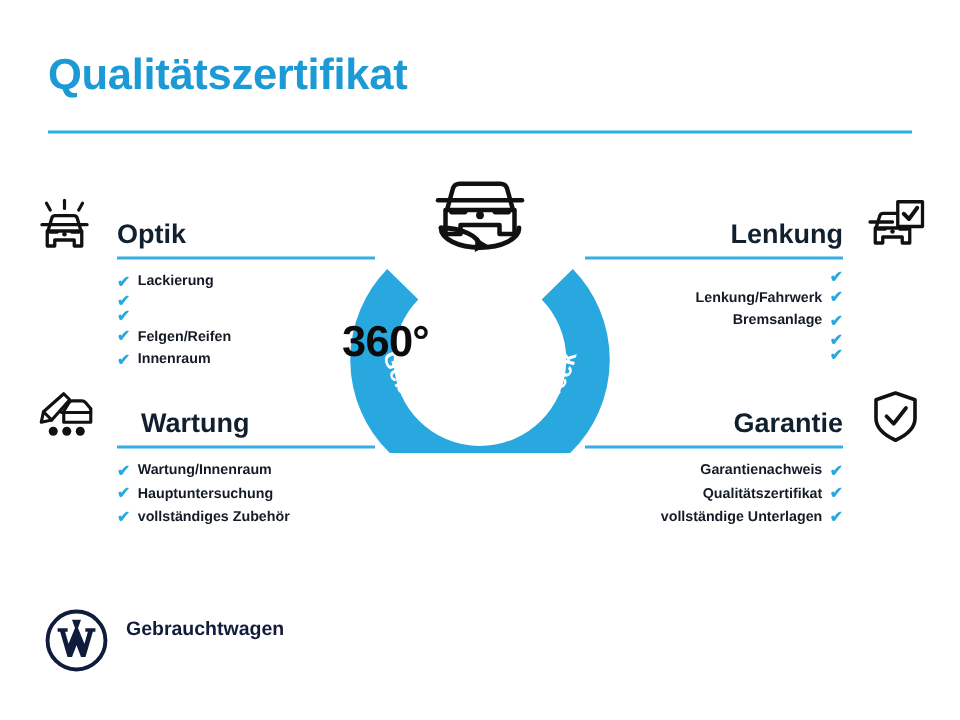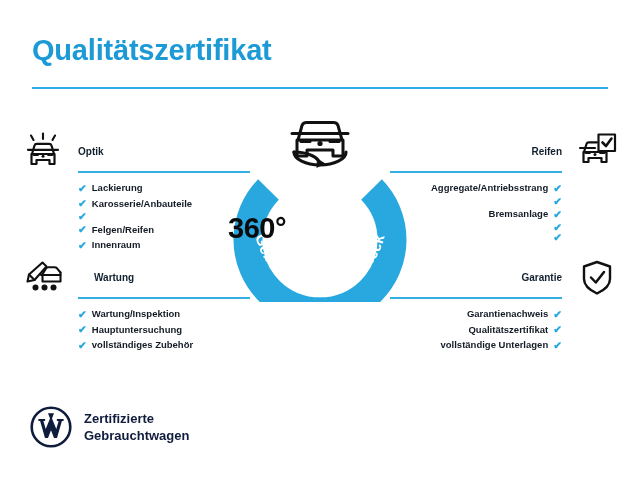--- a/index.html
+++ b/index.html
@@ -30,21 +30,21 @@
     left: 32px; top: 87px;
     width: 576px; height: 2px;
     background: #29AEE6;
   }
 
   
   .section { position: absolute; }
 
   .sec-head {
     position: absolute;
-    font-size: 10px;
+    font-size: 18px;
     font-weight: bold;
     color: #11202E;
     white-space: nowrap;
   }
   .sec-rule {
     position: absolute;
     height: 2px;
     background: #35AEE4;
   }
   .sec-list {
@@ -162,21 +162,20 @@
     </span>
     <div class="sec-head">Optik</div>
     <div class="sec-rule"></div>
     <ul class="sec-list">
       <li>
           <span class="chk">✔</span>
           <span>Lackierung</span>
         </li>
       <li>
           <span class="chk">✔</span>
-          <span>Karosserie/Anbauteile</span>
         </li>
       <li>
           <span class="chk">✔</span>
         </li>
       <li>
           <span class="chk">✔</span>
           <span>Felgen/Reifen</span>
         </li>
       <li>
           <span class="chk">✔</span>
@@ -198,21 +197,21 @@
         <circle cx="13.5" cy="29.5" r="3" fill="#111111"></circle>
         <circle cx="22.5" cy="29.5" r="3" fill="#111111"></circle>
         <circle cx="31.5" cy="29.5" r="3" fill="#111111"></circle>
       </svg>
     </span>
     <div class="sec-head">Wartung</div>
     <div class="sec-rule"></div>
     <ul class="sec-list">
       <li>
           <span class="chk">✔</span>
-          <span>Wartung/Inspektion</span>
+          <span>Wartung/Innenraum</span>
         </li>
       <li>
           <span class="chk">✔</span>
           <span>Hauptuntersuchung</span>
         </li>
       <li>
           <span class="chk">✔</span>
           <span>vollständiges Zubehör</span>
         </li>
     </ul>
@@ -226,28 +225,28 @@
           <line x1="4" y1="16" x2="19" y2="16"></line>
           <path d="M7.5 20 L30.5 20 L30.5 30 L25.5 30 L25.5 26 L12.5 26 L12.5 30 L7.5 30 Z"></path>
           <path d="M9.5 20.8 L14 20.8"></path>
           <path d="M24 20.8 L28.5 20.8"></path>
           <rect x="22.5" y="2.5" width="16.5" height="16.5"></rect>
           <path d="M26.5 10.5 L30 14 L35.5 6.5" stroke-width="2.6"></path>
         </g>
         <circle cx="19" cy="22.4" r="1.5" fill="#111111"></circle>
       </svg>
     </span>
-    <div class="sec-head">Reifen</div>
+    <div class="sec-head">Lenkung</div>
     <div class="sec-rule"></div>
     <ul class="sec-list">
       <li>
-          <span>Aggregate/Antriebsstrang</span>
-          <span class="chk">✔</span>
-        </li>
-      <li>
+          <span class="chk">✔</span>
+        </li>
+      <li>
+          <span>Lenkung/Fahrwerk</span>
           <span class="chk">✔</span>
         </li>
       <li>
           <span>Bremsanlage</span>
           <span class="chk">✔</span>
         </li>
       <li>
           <span class="chk">✔</span>
         </li>
       <li>
@@ -320,18 +319,17 @@
         <circle cx="21" cy="21" r="19.3" fill="none" stroke="#101C3C" stroke-width="2.6"></circle>
         <g fill="#101C3C">
           <path d="M21 7.2 L24.0 7.2 L22.0 12.6 L26.3 23.1 L28.6 15.1 L26.9 15.1 L26.9 12.9 L33.6 12.9
                    L33.6 15.1 L31.9 15.1 L27.0 32.0 L24.0 32.0 L21.0 24.2 L18.0 32.0 L15.0 32.0
                    L10.1 15.1 L8.4 15.1 L8.4 12.9 L15.1 12.9 L15.1 15.1 L13.4 15.1 L15.7 23.1
                    L20.0 12.6 L18.0 7.2 Z"></path>
         </g>
       </svg>
     </span>
     <div id="footer-text">
-      <div>Zertifizierte</div>
       <div>Gebrauchtwagen</div>
     </div>
   </div>
 
 </div>
 
 </body></html>

